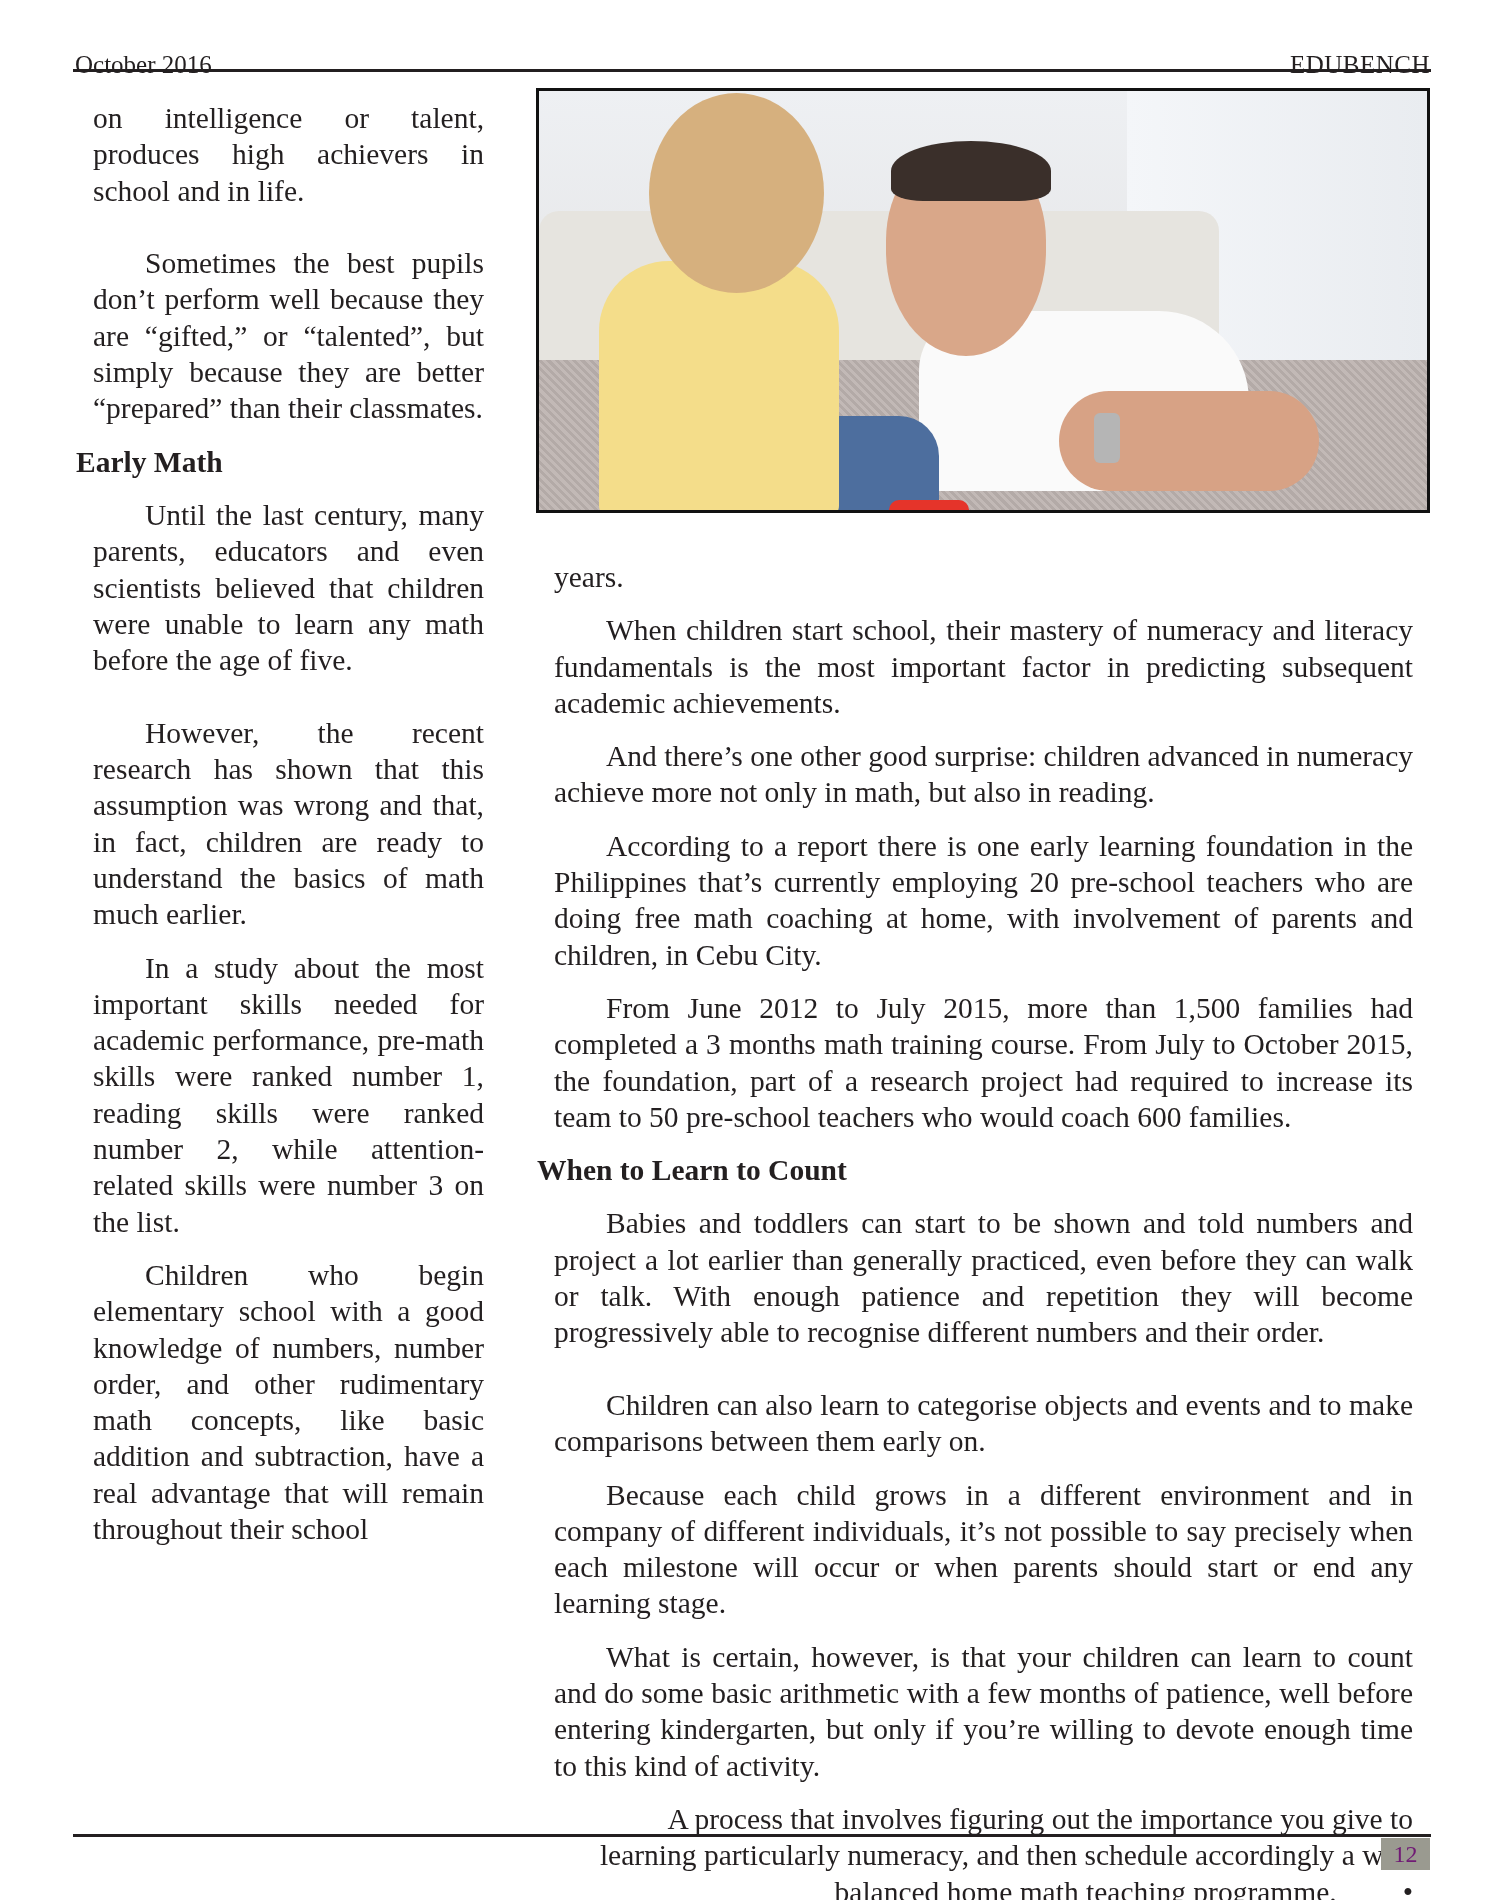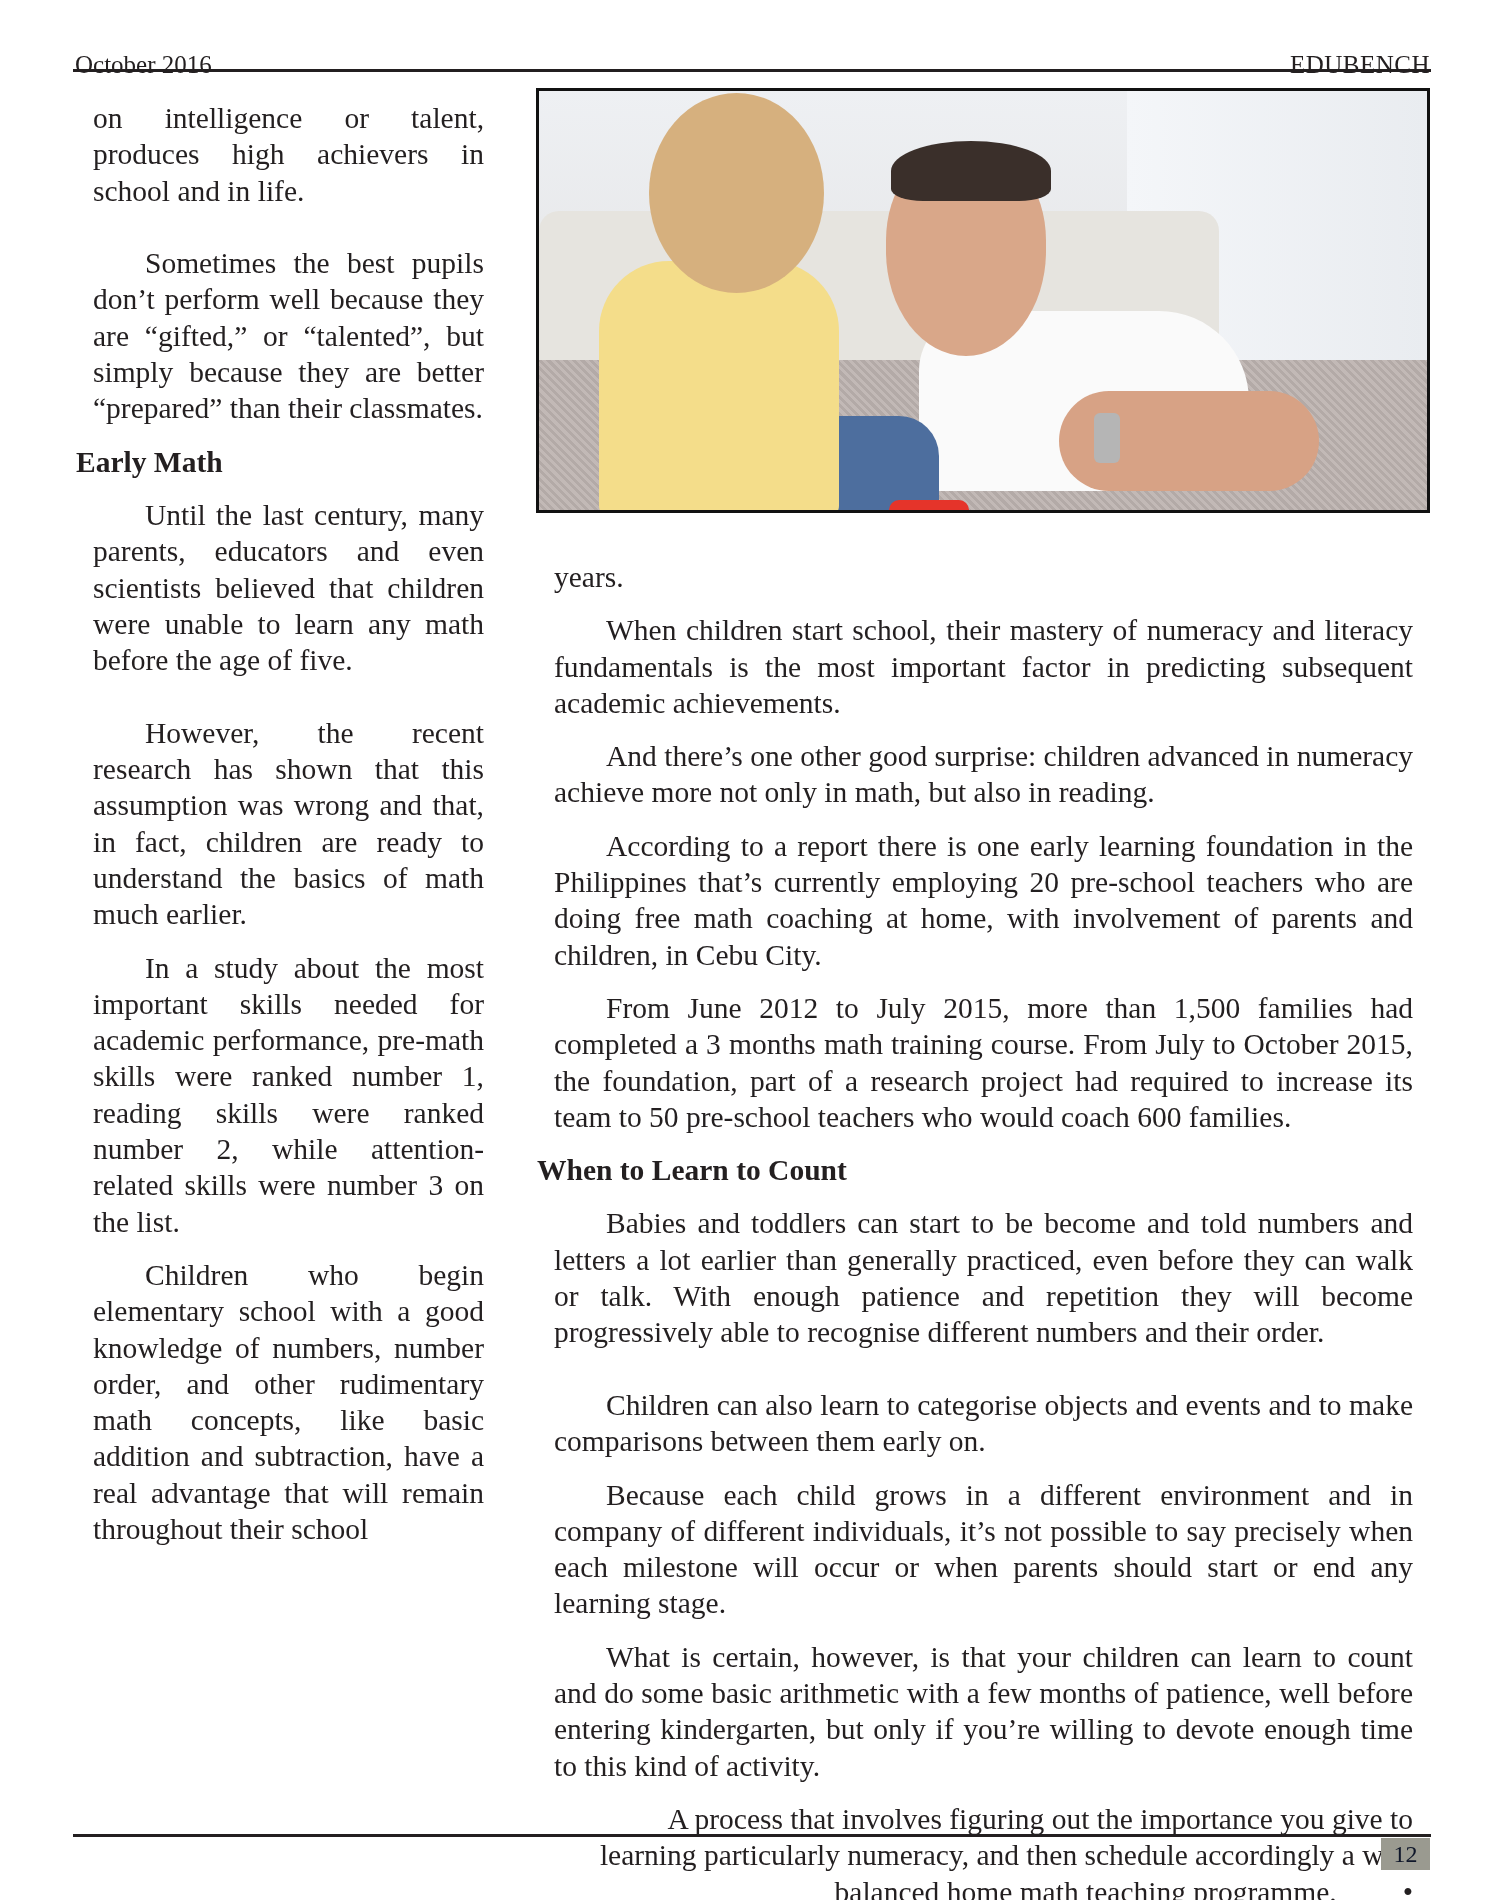--- a/index.html
+++ b/index.html
@@ -29,21 +29,21 @@
   .photo .man-hair { position: absolute; left: 352px; top: 50px; width: 160px; height: 60px; background: #3a2f2a; border-radius: 50% 50% 20% 20%; }
   .photo .man-arm { position: absolute; left: 520px; top: 300px; width: 260px; height: 100px; background: #d7a285; border-radius: 50px; }
   .photo .watch { position: absolute; left: 555px; top: 322px; width: 26px; height: 50px; background: #b5b5b5; border-radius: 6px; }
   .photo .child-body { position: absolute; left: 60px; top: 170px; width: 240px; height: 255px; background: #f4dd8a; border-radius: 70px 70px 10px 10px; }
   .photo .child-head { position: absolute; left: 110px; top: 2px; width: 175px; height: 200px; background: #d6b07e; border-radius: 50%; }
   .photo .child-jeans { position: absolute; left: 230px; top: 325px; width: 170px; height: 100px; background: #4d6e9e; border-radius: 40px 40px 0 0; }
   .photo .toy { position: absolute; left: 350px; bottom: 0; width: 80px; height: 10px; background: #e5342a; border-radius: 10px 10px 0 0; }
   .end-mark { display: inline-block; margin-left: 14px; }
   .rule-bottom { position: absolute; left: 73px; top: 1834px; width: 1358px; height: 3px; background: #231f20; }
   .page-num { position: absolute; left: 1381px; top: 1838px; width: 49px; height: 32px; background: #9a9a90;
-              color: #0f172a; font-size: 24px; line-height: 32px; text-align: center; }
+              color: #701a75; font-size: 24px; line-height: 32px; text-align: center; }
 </style>
 </head>
 <body>
 
 <div class="header">
   <span class="date">October 2016</span>
   <span class="brand">EDUBENCH</span>
 </div>
 <div class="rule-top"></div>
 
@@ -72,21 +72,21 @@
   <div class="toy"></div>
 </div>
 
 <div class="col col-right">
   <p class="noindent">years.</p>
   <p>When children start school, their mastery of numeracy and literacy fundamentals is the most important factor in predicting subsequent academic achievements.</p>
   <p>And there’s one other good surprise: children advanced in numeracy achieve more not only in math, but also in reading.</p>
   <p>According to a report there is one early learning foundation in the Philippines that’s currently employing 20 pre-school teachers who are doing free math coaching at home, with involvement of parents and children, in Cebu City.</p>
   <p>From June 2012 to July 2015, more than 1,500 families had completed a 3 months math training course. From July to October 2015, the foundation, part of a research project had required to increase its team to 50 pre-school teachers who would coach 600 families.</p>
   <h3>When to Learn to Count</h3>
-  <p>Babies and toddlers can start to be become and told numbers and letters a lot earlier than generally practiced, even before they can walk or talk. With enough patience and repetition they will become progressively able to recognise different numbers and their order.</p>
+  <p>Babies and toddlers can start to be shown and told numbers and project a lot earlier than generally practiced, even before they can walk or talk. With enough patience and repetition they will become progressively able to recognise different numbers and their order.</p>
   <p class="gap">Children can also learn to categorise objects and events and to make comparisons between them early on.</p>
   <p>Because each child grows in a different environment and in company of different individuals, it’s not possible to say precisely when each milestone will occur or when parents should start or end any learning stage.</p>
   <p>What is certain, however, is that your children can learn to count and do some basic arithmetic with a few months of patience, well before entering kindergarten, but only if you’re willing to devote enough time to this kind of activity.</p>
   <p style="text-align:right"><span>A process that involves figuring out the importance you give to learning particularly numeracy, and then schedule accordingly a well balanced home math teaching programme.</span><span class="end-mark">•</span></p>
 </div>
 
 <div class="rule-bottom"></div>
 <div class="page-num">12</div>
 
 </body></html>

